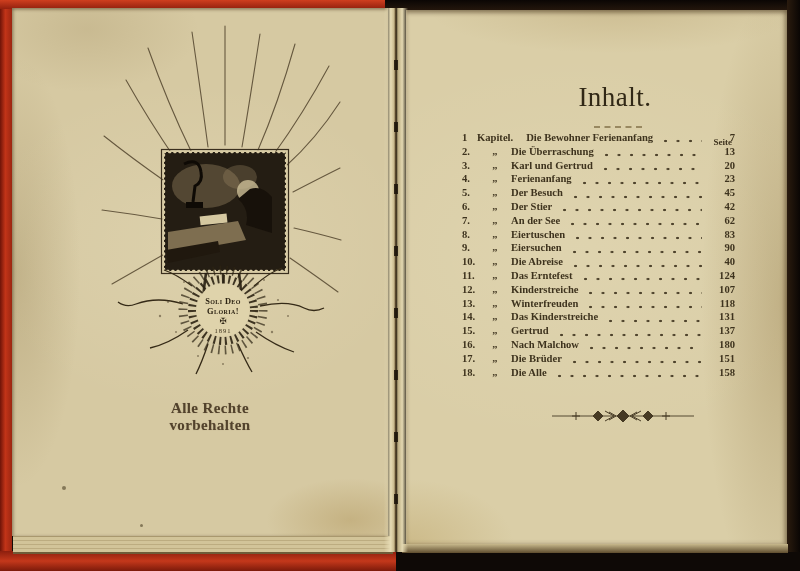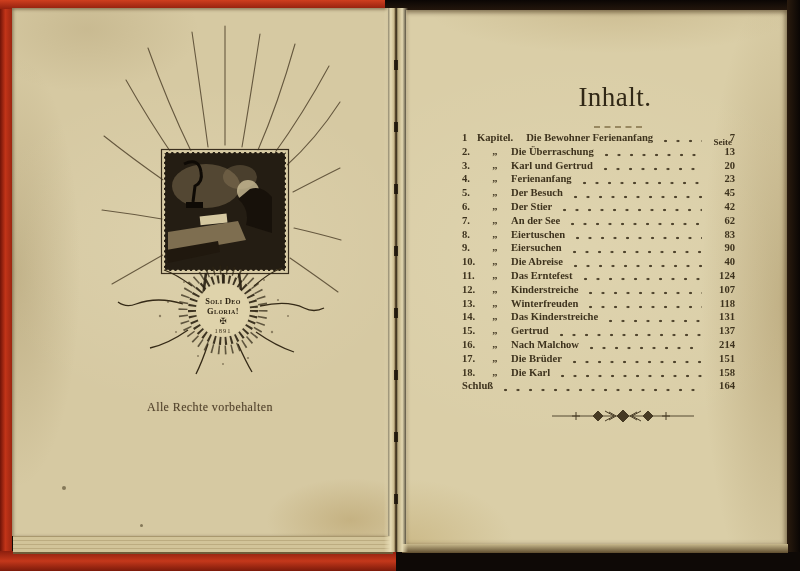--- a/index.html
+++ b/index.html
@@ -44,21 +44,21 @@
     background:linear-gradient(180deg,#c7b88c,#5f4d2e);}
   
   .gutter{left:384px;top:8px;width:24px;height:544px;
     background:linear-gradient(90deg, rgba(0,0,0,0) 0, #e7dcb5 28%, #c8b88c 42%, #57452a 48%, #2e2312 51%, #baab81 58%, #e4d9b2 76%, rgba(0,0,0,0) 100%);}
   .stitches{left:10px;top:0;width:4px;height:544px;
     background:repeating-linear-gradient(180deg, rgba(26,18,8,0) 0 52px, rgba(26,18,8,.85) 52px 62px);}
   .speck{width:4px;height:4px;border-radius:50%;background:rgba(66,52,28,.55);}
   
   .illu{left:88px;top:14px;width:256px;height:370px;}
   .rights-notice{left:140px;top:400px;width:140px;text-align:center;
-    font-weight:normal;font-size:12px;letter-spacing:.4px;color:#52422c;
+    font-weight:bold;font-size:15px;letter-spacing:.4px;color:#52422c;
     text-shadow:0 0 1px rgba(82,66,44,.3);}
   
   .inhalt-title{left:540px;top:82px;width:150px;text-align:center;
     font-weight:normal;font-size:27px;color:#312816;letter-spacing:.5px;}
   .title-rule{left:594px;top:126px;width:48px;height:0;
     border-top:2px dashed rgba(130,112,72,.75);}
   .seite-header{left:672px;top:121px;width:60px;text-align:right;
     font-weight:bold;font-size:9px;color:#3e331e;margin-top:16px;}
   .toc{left:462px;top:132px;width:273px;}
   .toc-row{display:flex;align-items:baseline;height:13.8px;
@@ -284,41 +284,35 @@
     <span class="col-kap">„</span>
     <span class="col-title">Gertrud</span>
     <span class="leader"></span>
     <span class="col-page">137</span>
   </div>
       <div class="toc-row">
     <span class="col-num">16.</span>
     <span class="col-kap">„</span>
     <span class="col-title">Nach Malchow</span>
     <span class="leader"></span>
-    <span class="col-page">214</span>
+    <span class="col-page">180</span>
   </div>
       <div class="toc-row">
     <span class="col-num">17.</span>
     <span class="col-kap">„</span>
     <span class="col-title">Die Brüder</span>
     <span class="leader"></span>
     <span class="col-page">151</span>
   </div>
       <div class="toc-row">
     <span class="col-num">18.</span>
     <span class="col-kap">„</span>
-    <span class="col-title">Die Karl</span>
+    <span class="col-title">Die Alle</span>
     <span class="leader"></span>
     <span class="col-page">158</span>
-  </div>
-      <div class="toc-row schluss">
-
-    <span class="col-title">Schluß</span>
-    <span class="leader"></span>
-    <span class="col-page">164</span>
   </div>
     </div>
 
   <svg class="abs ornament" viewBox="0 0 150 24">
     <g stroke="#463a24" fill="#463a24" stroke-width="1">
       <line x1="4" y1="12" x2="146" y2="12" stroke-width="0.9"></line>
       <path d="M28 8 v8 M24 12 h8" fill="none"></path>
       <path d="M118 8 v8 M114 12 h8" fill="none"></path>
       <path d="M50 7 L55 12 L50 17 L45 12 Z"></path>
       <path d="M75 6 L81 12 L75 18 L69 12 Z"></path>

